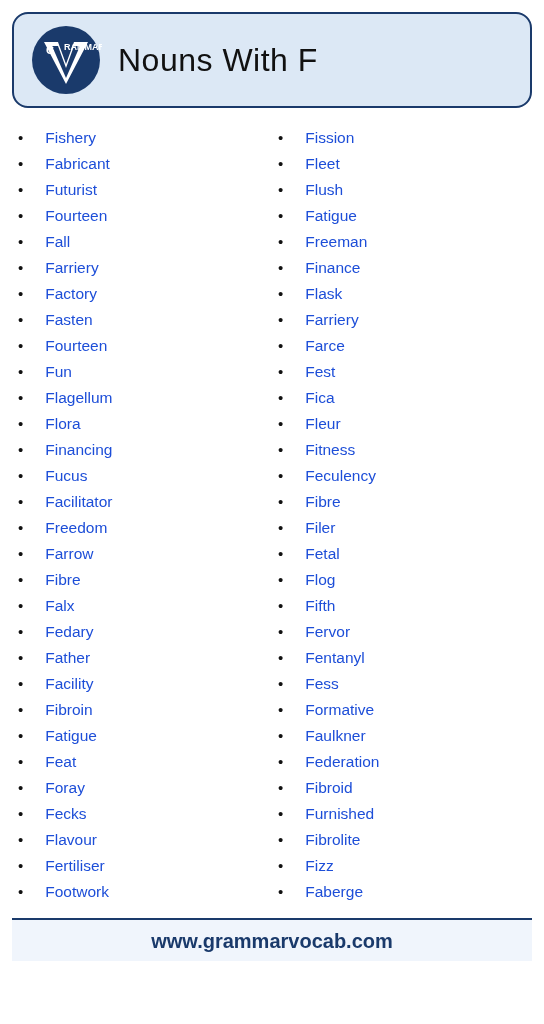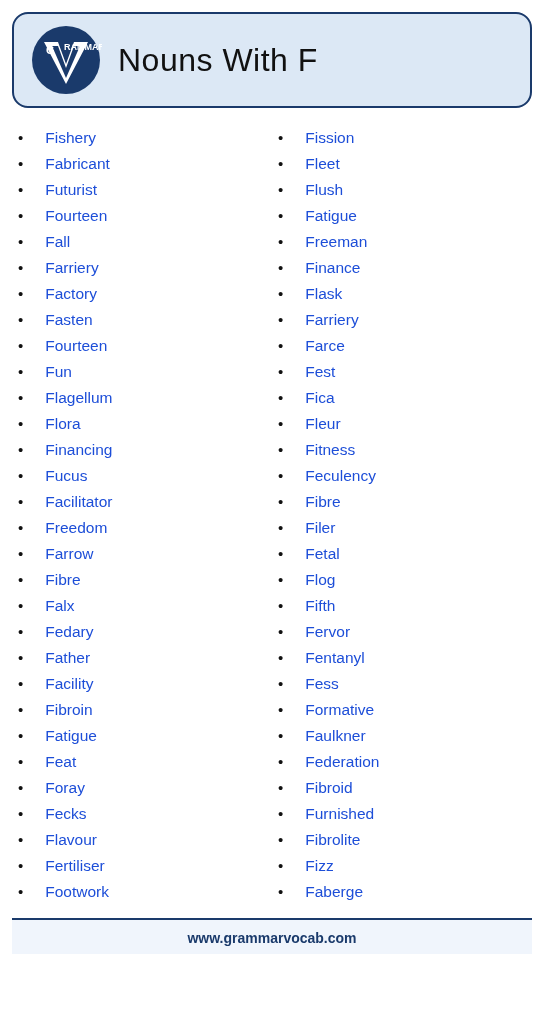--- a/index.html
+++ b/index.html
@@ -92,21 +92,21 @@
       color: #1d4ed8;
       margin-left: 16px;
     }
 
     
     .footer {
       border-top: 2px solid #1a3a6b;
       width: 100%;
       text-align: center;
       padding: 10px 8px 8px;
-      font-size: 14px;
+      font-size: 20px;
       color: #1a3a6b;
       font-weight: 600;
       background: #f0f5fc;
     }
   </style>
 </head>
 <body>
 
 <div class="page-wrapper">
 

